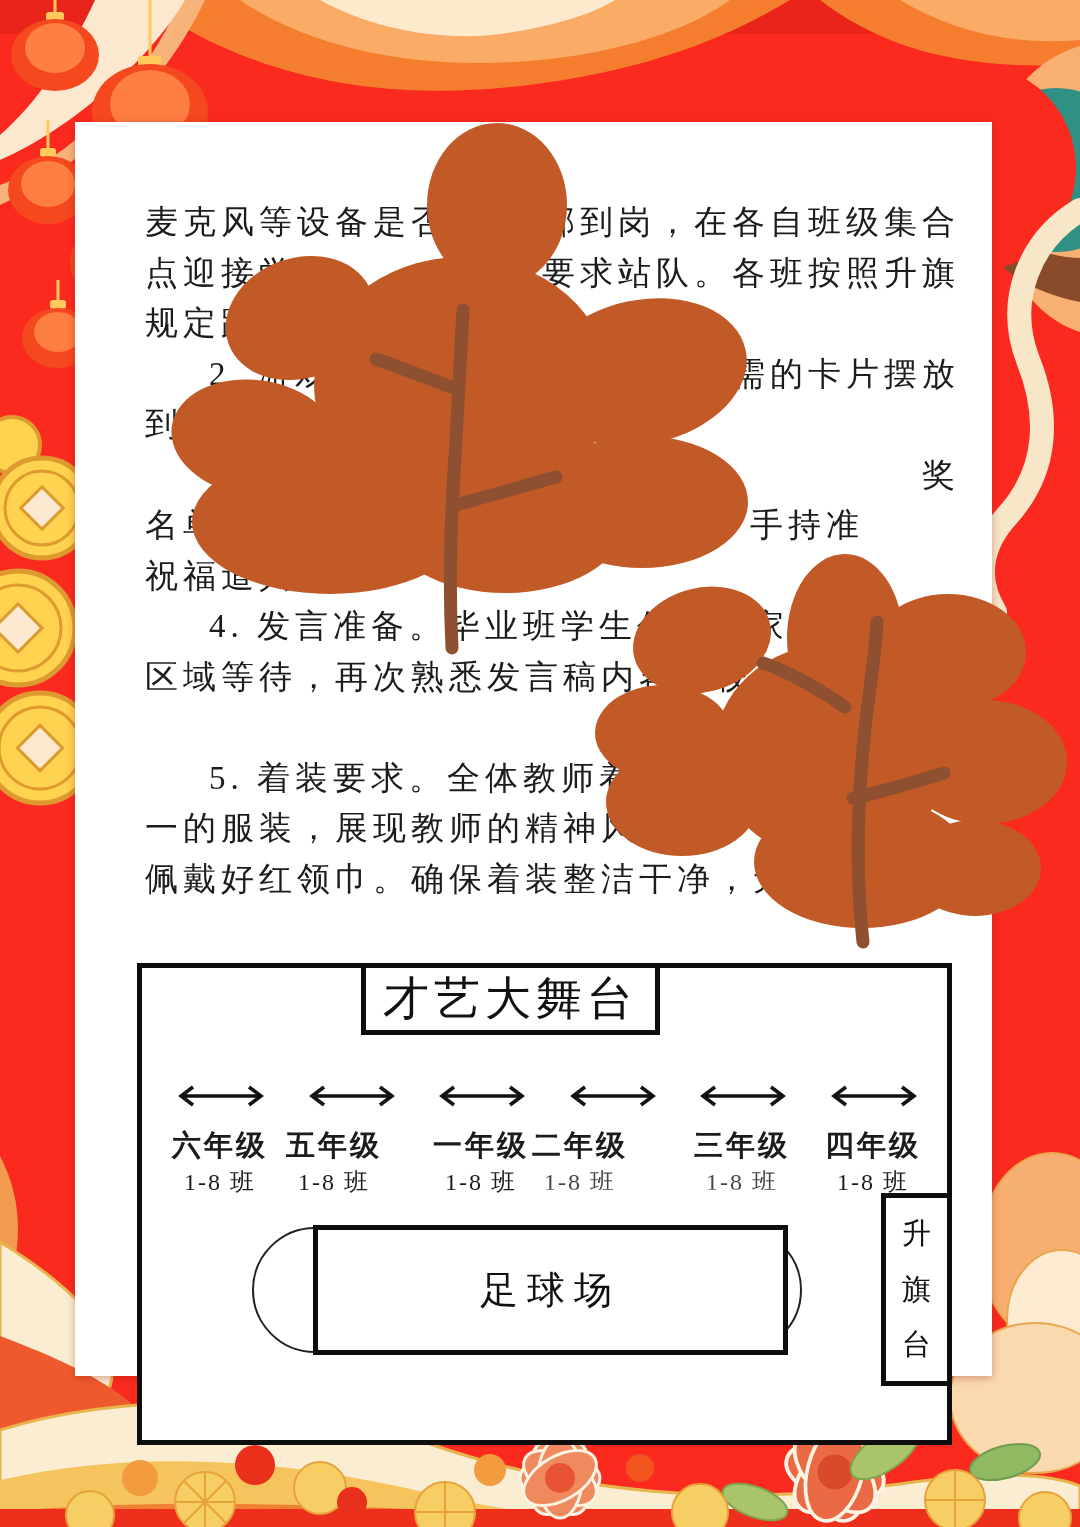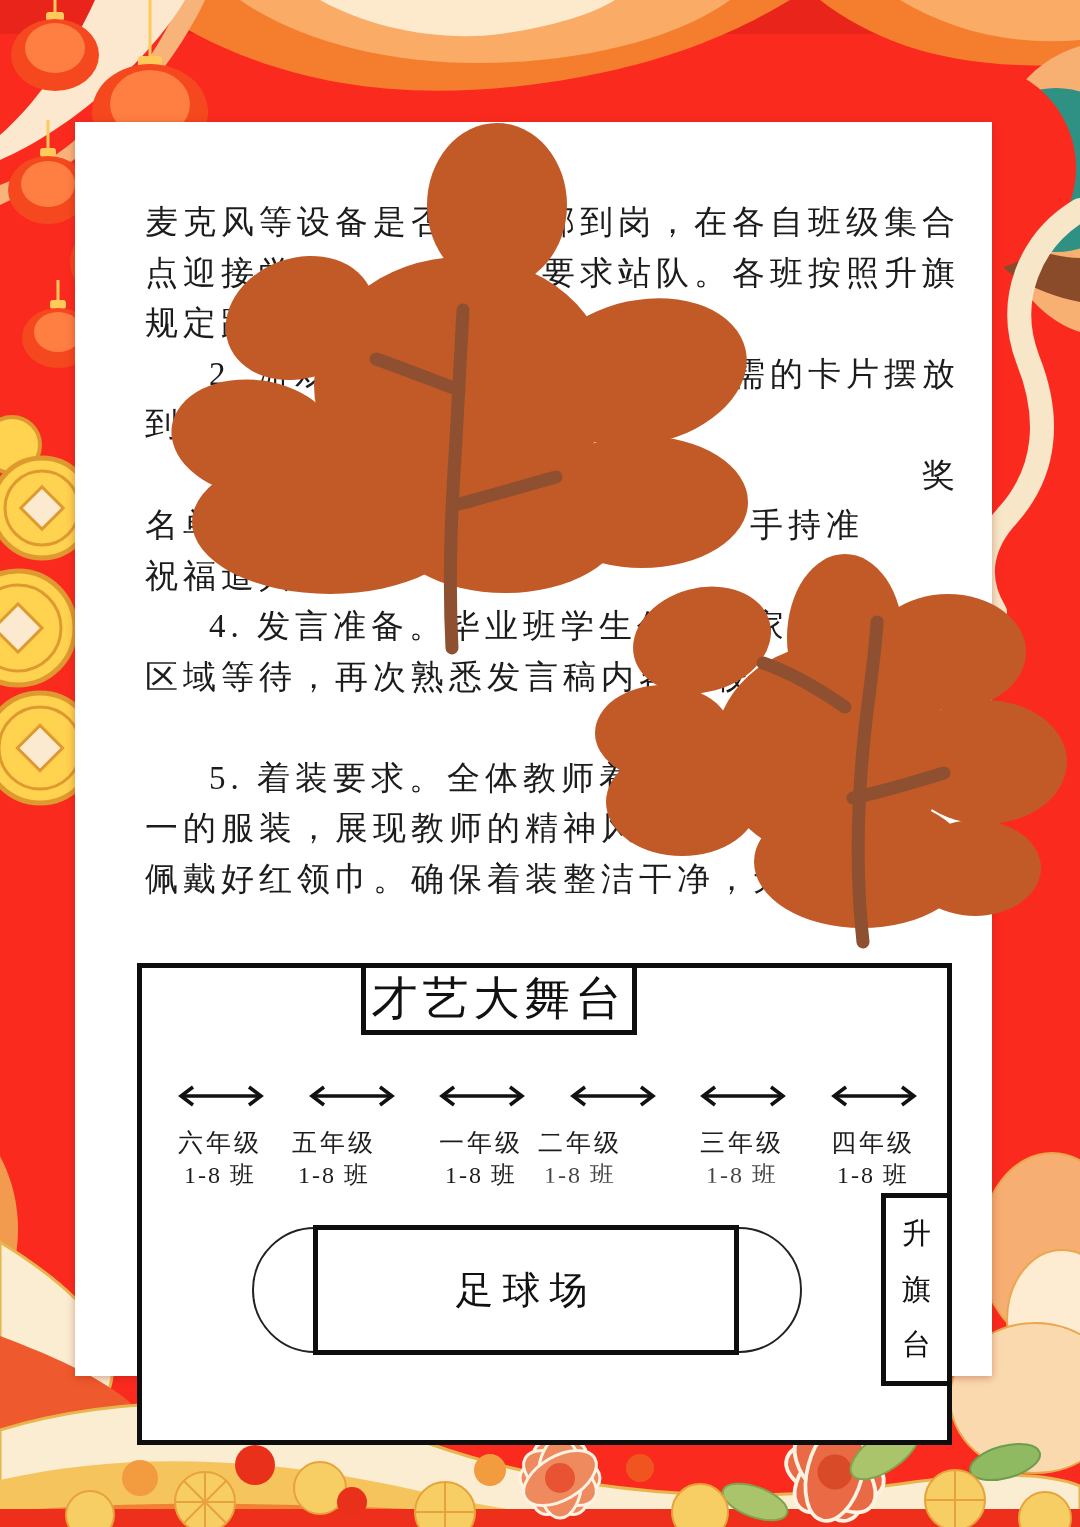--- a/index.html
+++ b/index.html
@@ -9,32 +9,32 @@
   .page{position:absolute;left:75px;top:122px;width:917px;height:1254px;
         background:#ffffff;z-index:2;box-shadow:0 2px 8px rgba(140,25,15,.35);}
   .doc{position:absolute;left:0;top:0;width:100%;height:100%;}
   .dline{position:absolute;left:0;right:0;height:48px;line-height:48px;
          font-size:33px;letter-spacing:5px;color:#1c1c1c;white-space:nowrap;}
   .fl{position:absolute;left:70px;}
   .fr{position:absolute;right:32px;}
   .diagram{position:absolute;left:0;top:0;width:1080px;height:1527px;z-index:3;pointer-events:none;}
   .obox{position:absolute;left:137px;top:963px;width:815px;height:482px;
         border:5px solid #0e0e0e;background:#ffffff;box-sizing:border-box;}
-  .stage{position:absolute;left:361px;top:963px;width:276px;height:72px;
+  .stage{position:absolute;left:361px;top:963px;width:299px;height:72px;
          border:5px solid #0e0e0e;background:#ffffff;box-sizing:border-box;
          display:flex;align-items:center;justify-content:center;
          font-size:46px;letter-spacing:5px;color:#111;}
   .arrow{position:absolute;top:1083px;width:104px;height:26px;}
   .gcol{position:absolute;top:1126px;width:140px;text-align:center;color:#1c1c1c;}
-  .gname{font-size:25px;letter-spacing:3px;display:block;}
+  .gname{font-size:29px;letter-spacing:3px;display:block;font-weight:bold;}
   .gcls{font-size:24px;letter-spacing:2px;display:block;margin-top:0;}
   .cut{clip-path:inset(0 0 26% 0);opacity:.82;}
   .track{position:absolute;left:252px;top:1227px;width:550px;height:126px;
          border:2px solid #222;border-radius:63px;box-sizing:border-box;}
-  .frect{position:absolute;left:313px;top:1225px;width:426px;height:130px;
+  .frect{position:absolute;left:313px;top:1225px;width:475px;height:130px;
          border:5px solid #0e0e0e;background:#ffffff;box-sizing:border-box;
          display:flex;align-items:center;justify-content:center;
          font-size:38px;letter-spacing:9px;color:#111;}
   .flag{position:absolute;left:881px;top:1193px;width:71px;height:193px;
         border:5px solid #0e0e0e;background:#ffffff;box-sizing:border-box;
         display:flex;flex-direction:column;align-items:center;justify-content:space-evenly;
         font-size:29px;color:#111;}
   .leaves{position:absolute;left:0;top:0;z-index:4;pointer-events:none;}
 </style>
 </head>

